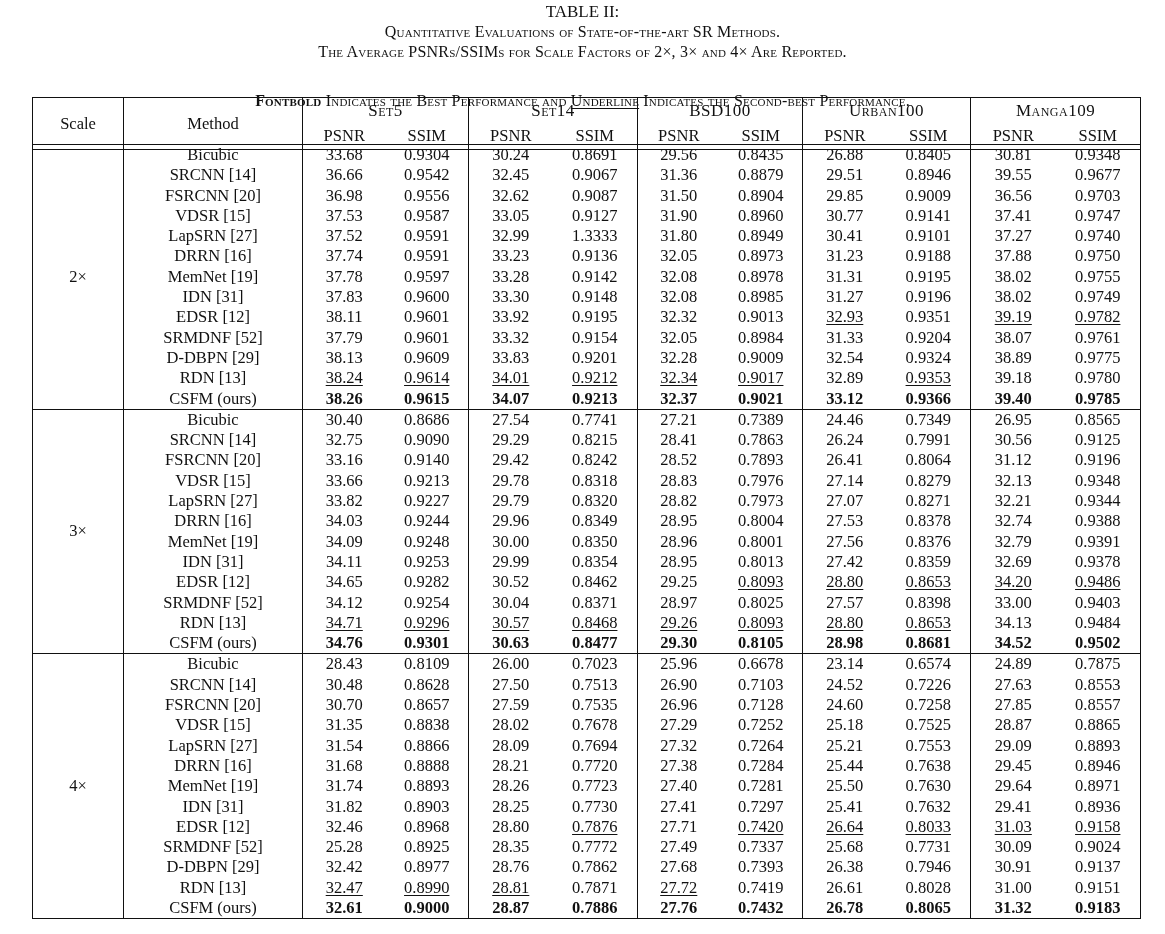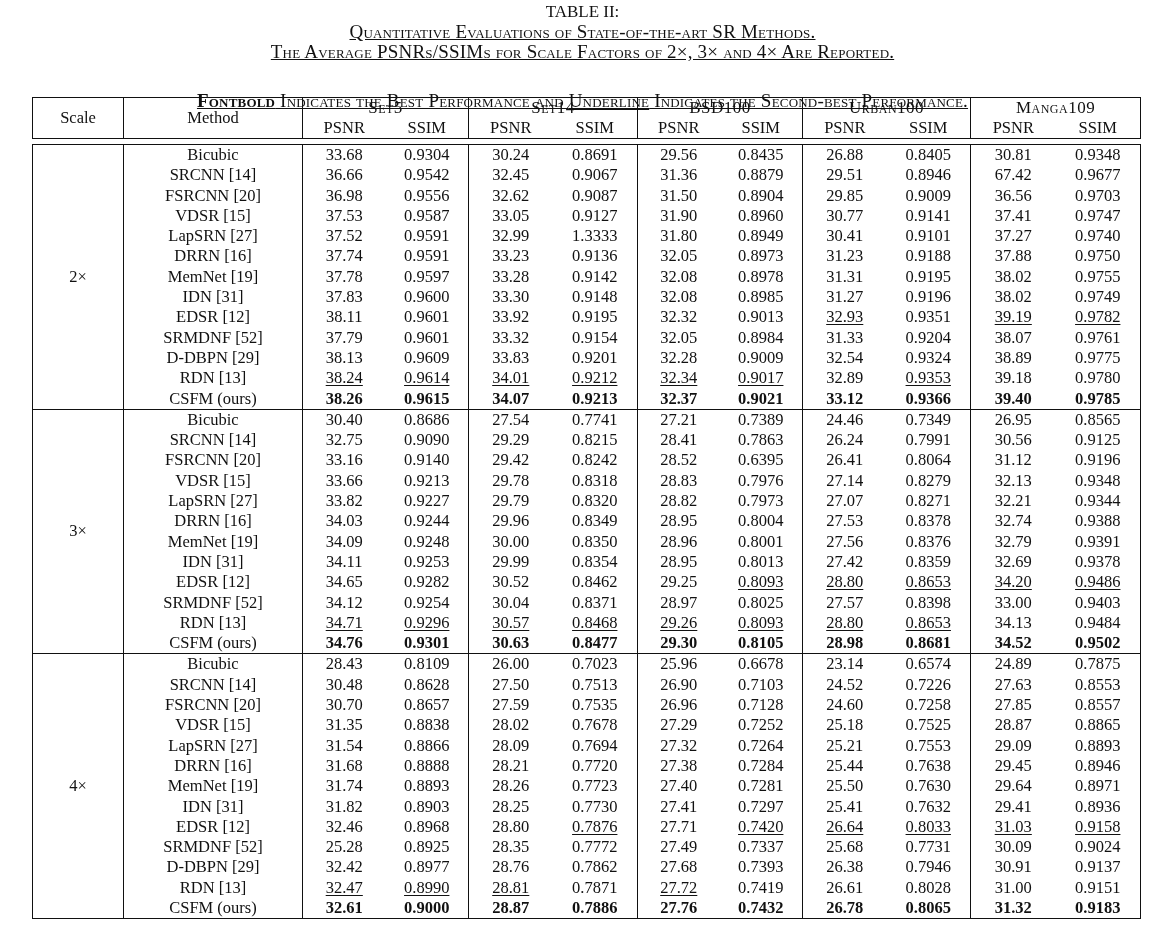--- a/index.html
+++ b/index.html
@@ -2,29 +2,29 @@
 <html><head>
 <meta charset="utf-8">
 <style>
   html, body { margin: 0; padding: 0; background: #ffffff; }
   body {
     width: 1165px; height: 934px; position: relative; overflow: hidden;
     font-family: "Liberation Serif", "DejaVu Serif", serif; color: #111;
   }
   .caption { position: absolute; left: 0; width: 1165px; text-align: center; line-height: 20px; }
   .cap-title { top: 2px; font-size: 17px; }
-  .cap-line { font-size: 19px; font-variant: small-caps; letter-spacing: 0.2px; text-decoration: underline; }
+  .cap-line { font-size: 16px; font-variant: small-caps; letter-spacing: 0.2px; }
   .cap-l1 { top: 22px; }
   .cap-l2 { top: 42px; }
   .cap-l3 { top: 62px; margin-top: 29px; }
   .cap-bold { font-weight: bold; }
   .cap-ul { text-decoration: underline; text-underline-offset: 2px; }
 
   table { border-collapse: collapse; position: absolute; left: 32px; width: 1108px; table-layout: fixed; font-size: 16.5px; }
-  #thead-table { top: 97px; height: 42px; }
+  #thead-table { top: 97px; height: 53px; }
   #tbody-table { top: 144px; }
   th, td { padding: 0; text-align: center; font-weight: normal; }
   #thead-table { border: 1.5px solid #111; }
   #thead-table th { line-height: 20px; }
   .hdr-main { border-right: 1.5px solid #111; }
   .ds-name { font-variant: small-caps; font-size: 17px; letter-spacing: 0.5px; margin-left: 48px; }
   .ds-sep { border-right: 1.5px solid #111; }
 
   #tbody-table { border: 1.5px solid #111; }
   #tbody-table td { height: 20.3px; line-height: 20.3px; }
@@ -123,21 +123,21 @@
       <tr>
         <td class="method-cell">SRCNN [14]</td>
         <td><span>36.66</span></td>
         <td class="vsep"><span>0.9542</span></td>
         <td><span>32.45</span></td>
         <td class="vsep"><span>0.9067</span></td>
         <td><span>31.36</span></td>
         <td class="vsep"><span>0.8879</span></td>
         <td><span>29.51</span></td>
         <td class="vsep"><span>0.8946</span></td>
-        <td><span>67.42</span></td>
+        <td><span>39.55</span></td>
         <td><span>0.9677</span></td>
       </tr>
       <tr>
         <td class="method-cell">FSRCNN [20]</td>
         <td><span>36.98</span></td>
         <td class="vsep"><span>0.9556</span></td>
         <td><span>32.62</span></td>
         <td class="vsep"><span>0.9087</span></td>
         <td><span>31.50</span></td>
         <td class="vsep"><span>0.8904</span></td>
@@ -303,21 +303,21 @@
         <td><span>30.56</span></td>
         <td><span>0.9125</span></td>
       </tr>
       <tr>
         <td class="method-cell">FSRCNN [20]</td>
         <td><span>33.16</span></td>
         <td class="vsep"><span>0.9140</span></td>
         <td><span>29.42</span></td>
         <td class="vsep"><span>0.8242</span></td>
         <td><span>28.52</span></td>
-        <td class="vsep"><span>0.6395</span></td>
+        <td class="vsep"><span>0.7893</span></td>
         <td><span>26.41</span></td>
         <td class="vsep"><span>0.8064</span></td>
         <td><span>31.12</span></td>
         <td><span>0.9196</span></td>
       </tr>
       <tr>
         <td class="method-cell">VDSR [15]</td>
         <td><span>33.66</span></td>
         <td class="vsep"><span>0.9213</span></td>
         <td><span>29.78</span></td>

